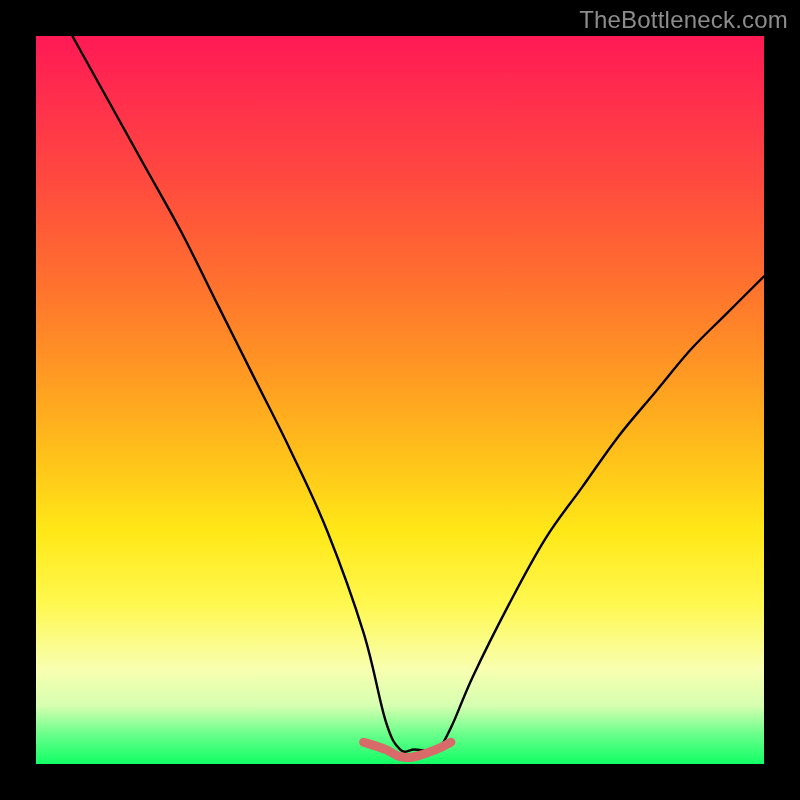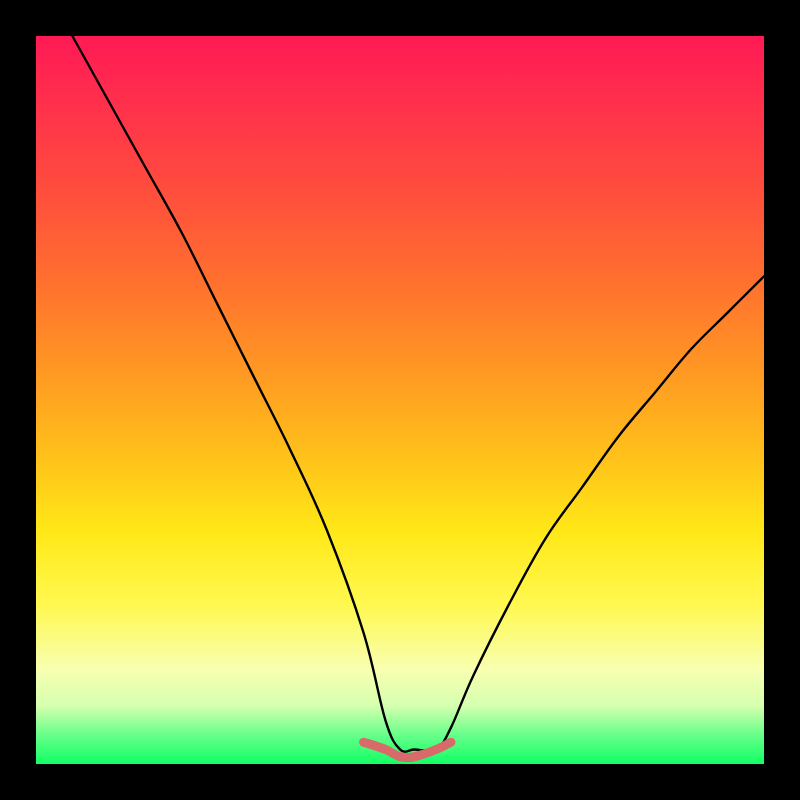--- a/index.html
+++ b/index.html
@@ -56,20 +56,21 @@
     width: 728px;
     height: 728px;
     overflow: visible;
   }
 </style>
 </head>
 <body>
 
 <div class="frame">
 
+  <div class="watermark">TheBottleneck.com</div>
 
   <div class="plot-area">
     <svg class="curve" viewBox="0 0 728 728" preserveAspectRatio="none">
       <path id="curve-path" fill="none" stroke-width="2.4" stroke-linecap="round" stroke-linejoin="round" d="M 36.40 0.00 C 42.95 11.79, 59.70 41.93, 72.80 65.52 C 85.90 89.11, 96.10 107.45, 109.20 131.04 C 122.30 154.63, 132.50 171.66, 145.60 196.56 C 158.70 221.46, 168.90 243.15, 182.00 269.36 C 195.10 295.57, 205.30 315.95, 218.40 342.16 C 231.50 368.37, 241.70 387.44, 254.80 414.96 C 267.90 442.48, 278.10 462.28, 291.20 495.04 C 304.30 527.80, 317.12 562.89, 327.60 596.96 C 338.08 631.03, 342.89 663.35, 349.44 684.32 C 355.99 705.29, 358.76 708.20, 364.00 713.44 C 369.24 718.68, 372.01 713.44, 378.56 713.44 C 385.11 713.44, 393.85 717.37, 400.40 713.44 C 406.95 709.51, 408.41 704.70, 414.96 691.60 C 421.51 678.50, 426.32 662.92, 436.80 640.64 C 447.28 618.36, 460.10 592.74, 473.20 567.84 C 486.30 542.94, 496.50 523.29, 509.60 502.32 C 522.70 481.35, 532.90 469.71, 546.00 451.36 C 559.10 433.01, 569.30 417.44, 582.40 400.40 C 595.50 383.36, 605.70 372.44, 618.80 356.72 C 631.90 341.00, 642.10 327.45, 655.20 313.04 C 668.30 298.63, 678.50 289.74, 691.60 276.64 C 704.70 263.54, 721.45 246.79, 728.00 240.24" stroke="#000000"></path>
       <path id="band-path" fill="none" stroke-width="9" stroke-linecap="round" stroke-linejoin="round" d="M 327.60 706.16 C 331.53 707.47, 342.89 710.82, 349.44 713.44 C 355.99 716.06, 358.76 719.41, 364.00 720.72 C 369.24 722.03, 372.01 722.03, 378.56 720.72 C 385.11 719.41, 393.85 716.06, 400.40 713.44 C 406.95 710.82, 412.34 707.47, 414.96 706.16" stroke="#d86a6a"></path>
     </svg>
   </div>
 
 </div>
 

